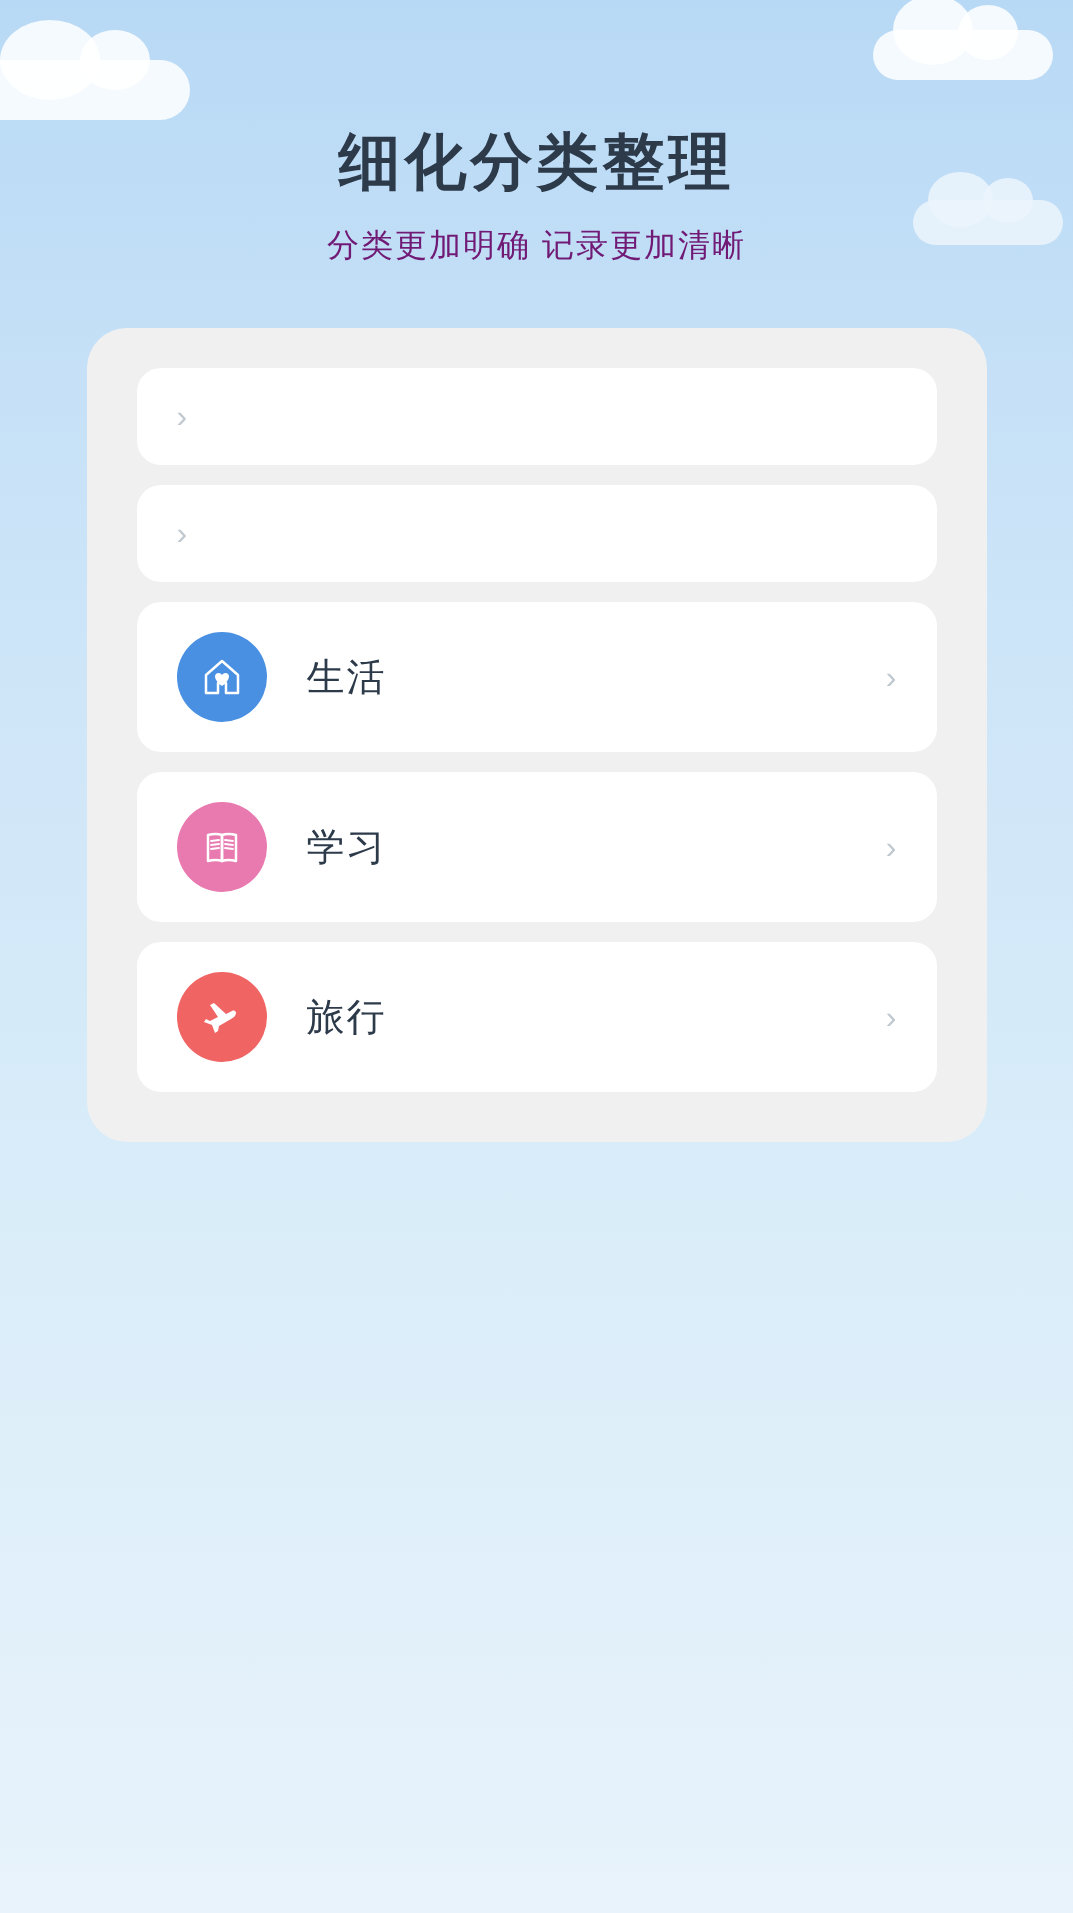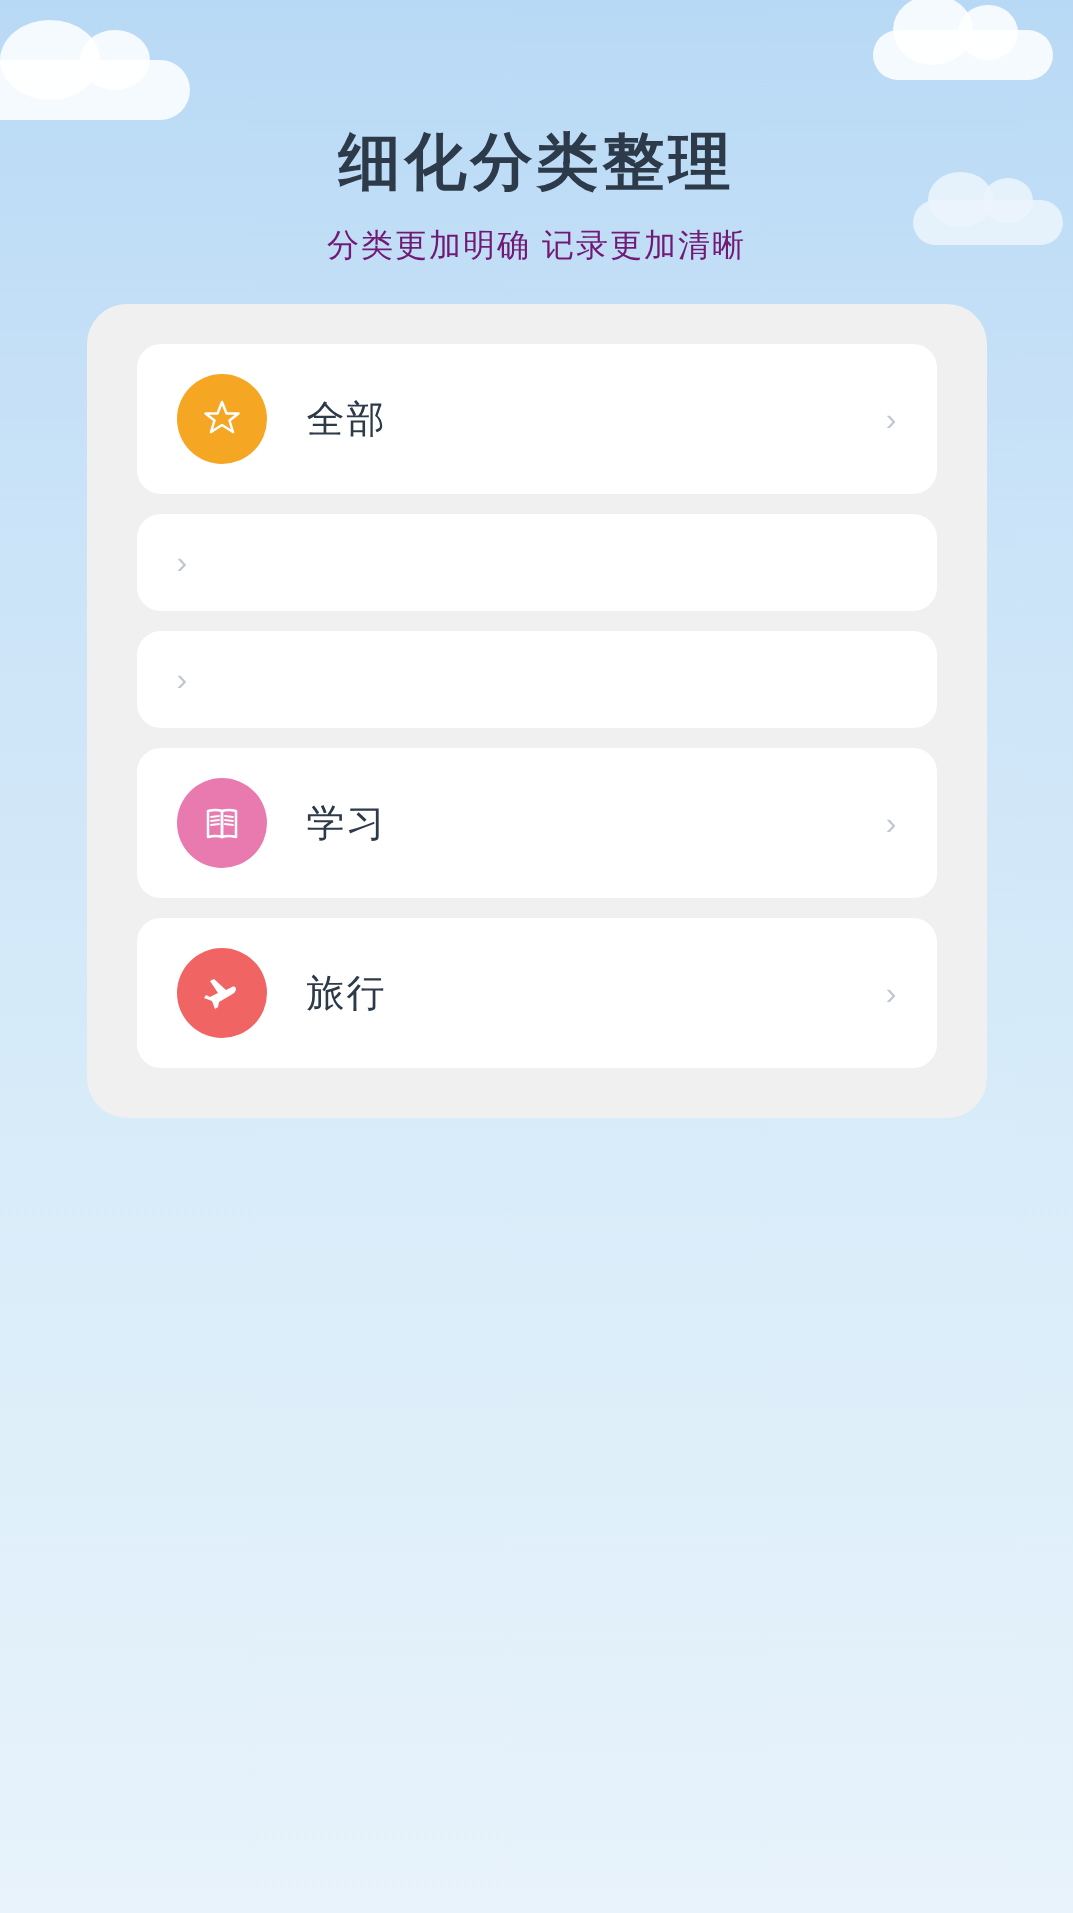--- a/index.html
+++ b/index.html
@@ -97,21 +97,21 @@
       position: relative;
       z-index: 1;
       display: flex;
       flex-direction: column;
       align-items: center;
       padding-top: 120px;
     }
 
     .header {
       text-align: center;
-      margin-bottom: 36px;
+      margin-bottom: 60px;
     }
 
     .main-title {
       font-size: 62px;
       font-weight: 900;
       color: #2d3a4a;
       letter-spacing: 4px;
       margin-bottom: 20px;
     }
 
@@ -198,37 +198,39 @@
 
 <div class="page-wrapper">
   <div class="header">
     <div class="main-title">细化分类整理</div>
     <div class="sub-title">分类更加明确 记录更加清晰</div>
   </div>
 
   <div class="card-container">
 
     <div class="category-card">
+      <div class="chevron">›</div>
+    </div>
+
+    <div class="category-card">
+      <div class="chevron">›</div>
+    </div>
+
+    <div class="category-card">
       <div class="card-left">
-        <div class="icon-circle icon-all" style="position: relative;">
-
-          <svg style="position:absolute" width="48" height="48" viewBox="0 0 48 48" fill="none">
-            <path d="M24 7L28.5 18.5H40.5L31.5 25.5L35 37L24 30L13 37L16.5 25.5L7.5 18.5H19.5L24 7Z" stroke="white" stroke-width="2.5" stroke-linejoin="round" fill="none"></path>
+        <div class="icon-circle icon-life" style="position: relative;">
+          <svg width="48" height="48" viewBox="0 0 48 48" fill="none">
+
+            <path d="M8 22L24 8L40 22V40H28V30H20V40H8V22Z" stroke="white" stroke-width="2.5" fill="none" stroke-linejoin="round"></path>
+
+            <path d="M24 33C24 33 17 28 17 23.5C17 21.5 18.5 20 20.5 20C22 20 23.2 20.9 24 22C24.8 20.9 26 20 27.5 20C29.5 20 31 21.5 31 23.5C31 28 24 33 24 33Z" fill="white"></path>
           </svg>
         </div>
-        <div class="card-label">全部</div>
+        <div class="card-label">生活</div>
       </div>
-      <div class="chevron">›</div>
-    </div>
-
-    <div class="category-card">
-      <div class="chevron">›</div>
-    </div>
-
-    <div class="category-card">
       <div class="chevron">›</div>
     </div>
 
     <div class="category-card">
       <div class="card-left">
         <div class="icon-circle icon-study" style="position: relative;">
           <svg width="48" height="48" viewBox="0 0 48 48" fill="none">
 
             <path d="M24 12V38" stroke="white" stroke-width="2" stroke-linecap="round"></path>
 

